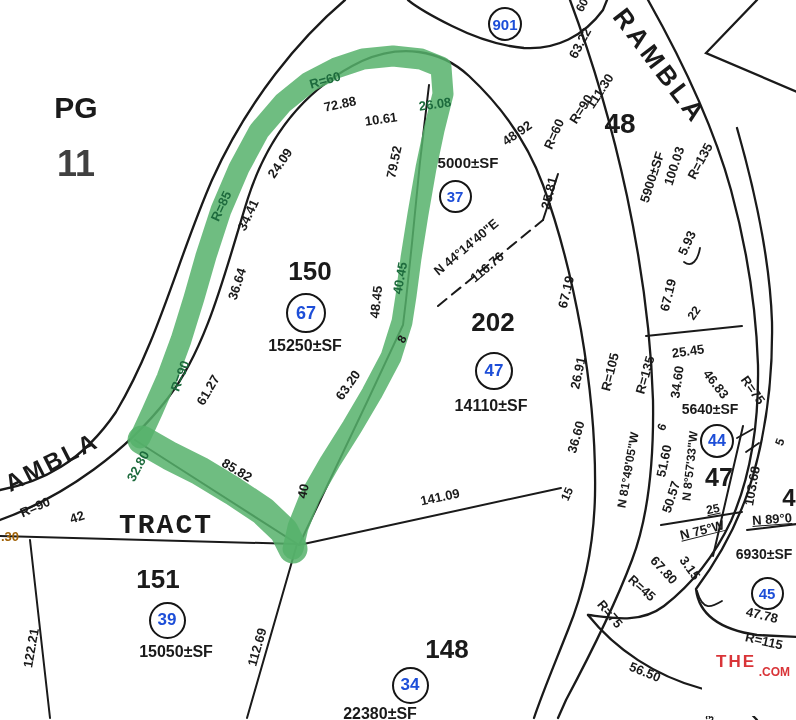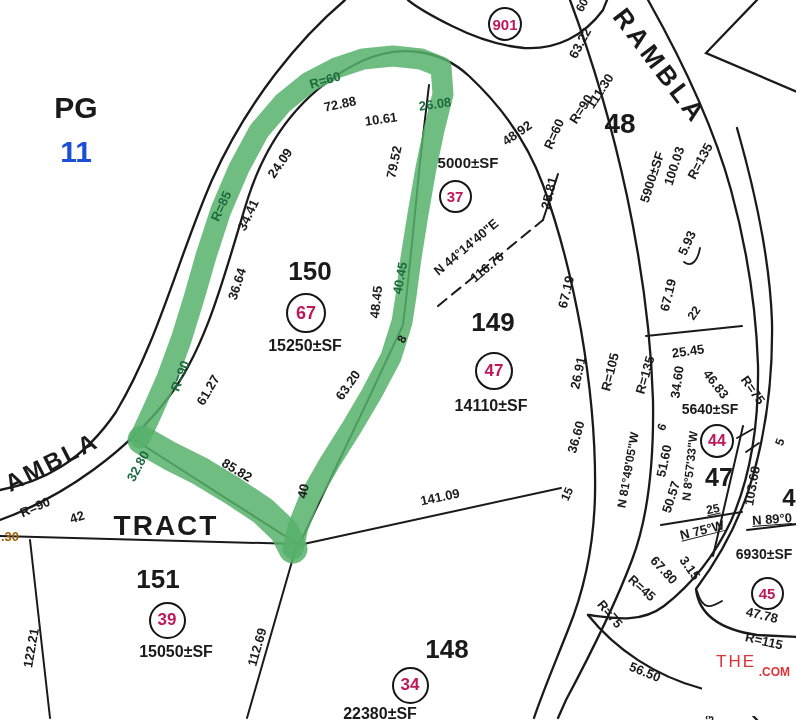--- a/index.html
+++ b/index.html
@@ -10,28 +10,28 @@
   }
   #lines{position:absolute;left:0;top:0;}
   .lbl{
     position:absolute;white-space:nowrap;color:#151515;font-weight:700;
     transform-origin:center center;line-height:1;
   }
   .lbl.under{text-decoration:underline;}
   .circ{
     position:absolute;border:2.4px solid #151515;border-radius:50%;
     background:#fff;display:flex;align-items:center;justify-content:center;
-    font-weight:700;color:#be185d;box-sizing:border-box;
+    font-weight:700;color:#1d4ed8;box-sizing:border-box;
   }
   #mls-logo{
     position:absolute;left:702px;top:652px;width:94px;height:64px;
     background:#fff;color:#d93438;text-align:left;padding:1px 2px;
     line-height:1;box-sizing:border-box;
   }
-  #mls-logo .the{font-size:17px;font-weight:400;letter-spacing:2px;margin-left:12px;}
+  #mls-logo .the{font-size:17px;font-weight:700;letter-spacing:2px;margin-left:12px;}
   #mls-logo .mls{font-size:36px;font-weight:900;letter-spacing:0px;margin-top:-2px;}
   #mls-logo .tm{font-size:8px;vertical-align:top;font-weight:700;}
   #mls-logo .com{font-size:12px;font-weight:900;text-align:right;margin-top:-4px;margin-right:4px;}
 </style>
 </head>
 <body>
 
 <div id="stage">
 
   <svg id="lines" width="796" height="720" viewBox="0 0 796 720">
@@ -73,28 +73,28 @@
     </g>
 
     <g fill="none" stroke="#56b26b" stroke-opacity="0.85" stroke-linecap="round" stroke-linejoin="round">
       <polyline stroke-width="21" points="140,438 152,412 167,378 181,340 194,298 206,256 221,210 239,168 259,131 283,103 309,82 336,68 363,59 393,56 421,59 441,67 443,94 434,130 426,168 418,214 411,258 406,296 402,322 391,357 372,393 352,427 330,462 310,497 298,527 293,549"></polyline>
       <polyline stroke-width="29" points="142,440 170,456 200,471 233,491 263,511 284,531 293,549"></polyline>
     </g>
   </svg>
 
   <div id="labels">
       <div class="lbl" style="left: 76px; top: 108px; font-size: 30px; color: rgb(26, 26, 26); transform: translate(-50%, -50%) rotate(0deg);">PG</div>
-      <div class="lbl" style="left: 76px; top: 152px; font-size: 30px; color: #1d4ed8; transform: translate(-50%, -50%) rotate(0deg);">11</div>
-      <div class="lbl" style="left: 166px; top: 526px; font-size: 28px; color: rgb(26, 26, 26); letter-spacing: 2px; transform: translate(-50%, -50%) rotate(0deg);">TRACT</div>
+      <div class="lbl" style="left: 76px; top: 164px; font-size: 36px; color: #404040; transform: translate(-50%, -50%) rotate(0deg);">11</div>
+      <div class="lbl" style="left: 166px; top: 526px; font-size: 28px; color: rgb(26, 26, 26); letter-spacing: 2px; transform: translate(-50%, -50%) rotate(0deg); font-family: Liberation Mono, monospace;">TRACT</div>
       <div class="lbl" style="left: 52px; top: 462px; font-size: 24px; color: rgb(26, 26, 26); letter-spacing: 3px; transform: translate(-50%, -50%) rotate(-27deg);">AMBLA</div>
       <div class="lbl" style="left: 660px; top: 66px; font-size: 26px; color: rgb(26, 26, 26); letter-spacing: 4px; transform: translate(-50%, -50%) rotate(53deg);">RAMBLA</div>
       <div class="lbl" style="left: 620px; top: 124px; font-size: 28px; color: rgb(26, 26, 26); transform: translate(-50%, -50%) rotate(0deg);">48</div>
       <div class="lbl" style="left: 310px; top: 271px; font-size: 26px; color: rgb(26, 26, 26); transform: translate(-50%, -50%) rotate(0deg);">150</div>
       <div class="lbl" style="left: 305px; top: 346px; font-size: 16px; color: rgb(26, 26, 26); transform: translate(-50%, -50%) rotate(0deg);">15250±SF</div>
-      <div class="lbl" style="left: 493px; top: 322px; font-size: 26px; color: rgb(26, 26, 26); transform: translate(-50%, -50%) rotate(0deg);">149</div>
+      <div class="lbl" style="left: 493px; top: 322px; font-size: 26px; color: rgb(26, 26, 26); transform: translate(-50%, -50%) rotate(0deg);">202</div>
       <div class="lbl" style="left: 491px; top: 406px; font-size: 16px; color: rgb(26, 26, 26); transform: translate(-50%, -50%) rotate(0deg);">14110±SF</div>
       <div class="lbl" style="left: 468px; top: 162px; font-size: 15px; color: rgb(26, 26, 26); transform: translate(-50%, -50%) rotate(0deg);">5000±SF</div>
       <div class="lbl" style="left: 158px; top: 579px; font-size: 26px; color: rgb(26, 26, 26); transform: translate(-50%, -50%) rotate(0deg);">151</div>
       <div class="lbl" style="left: 176px; top: 652px; font-size: 16px; color: rgb(26, 26, 26); transform: translate(-50%, -50%) rotate(0deg);">15050±SF</div>
       <div class="lbl" style="left: 447px; top: 649px; font-size: 26px; color: rgb(26, 26, 26); transform: translate(-50%, -50%) rotate(0deg);">148</div>
       <div class="lbl" style="left: 380px; top: 714px; font-size: 16px; color: rgb(26, 26, 26); transform: translate(-50%, -50%) rotate(0deg);">22380±SF</div>
       <div class="lbl" style="left: 652px; top: 177px; font-size: 13px; color: rgb(26, 26, 26); transform: translate(-50%, -50%) rotate(-72deg);">5900±SF</div>
       <div class="lbl" style="left: 674px; top: 166px; font-size: 13px; color: rgb(26, 26, 26); transform: translate(-50%, -50%) rotate(-72deg);">100.03</div>
       <div class="lbl" style="left: 700px; top: 161px; font-size: 13px; color: rgb(26, 26, 26); transform: translate(-50%, -50%) rotate(-62deg);">R=135</div>
       <div class="lbl" style="left: 710px; top: 409px; font-size: 14px; color: rgb(26, 26, 26); transform: translate(-50%, -50%) rotate(0deg);">5640±SF</div>

